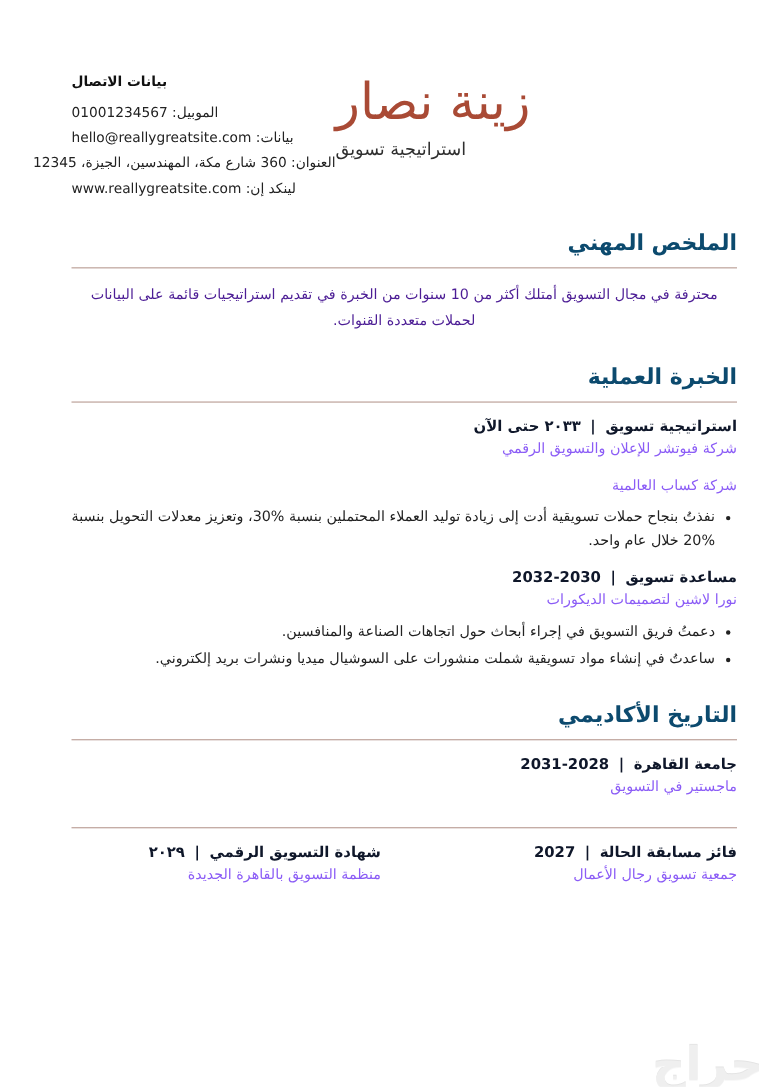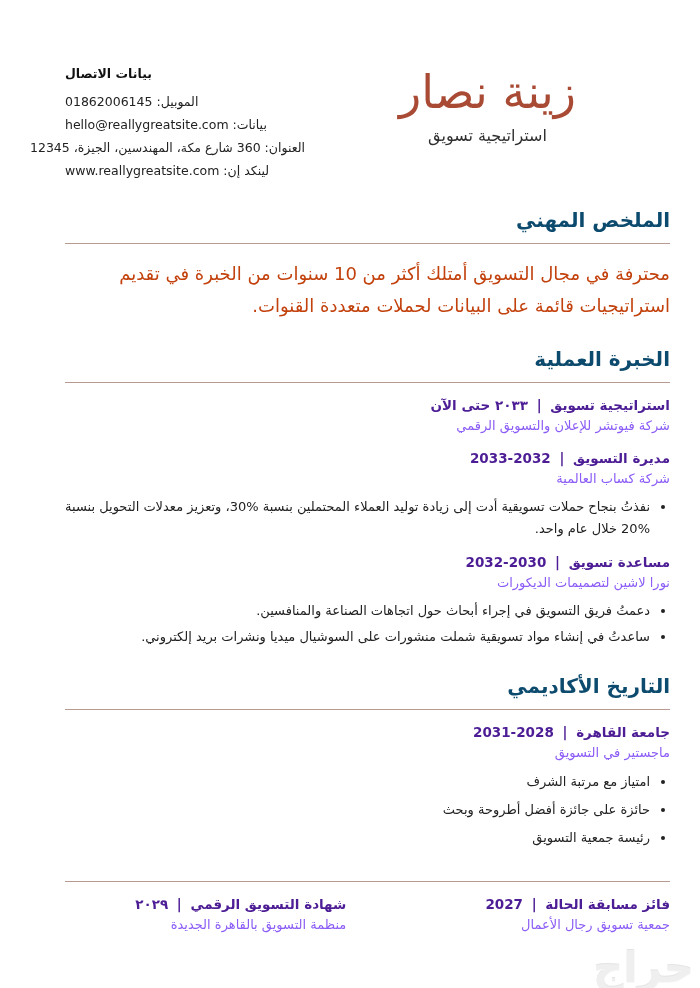--- a/index.html
+++ b/index.html
@@ -6,41 +6,41 @@
   body{
     width:700px;height:988px;background:#ffffff;
     font-family:"DejaVu Sans","Liberation Sans",sans-serif;
     color:#222;-webkit-font-smoothing:antialiased;
   }
   .page{position:relative;width:700px;height:988px;overflow:hidden;background:#fff;}
   .content{padding:64px 30px 0 65px;}
 
   
   .hdr{display:flex;align-items:flex-start;}
-  .name-block{flex:1;text-align:center;}
+  .name-block{flex:1;text-align:left;}
   .name{
     font-family:"DejaVu Serif","Liberation Serif",serif;
     font-size:46px;line-height:1.25;font-weight:500;color:#a94a35;margin:0;
   }
   .subtitle{font-size:16px;color:#2f2f2f;margin-top:4px;}
   .contact{width:240px;text-align:left;padding-top:2px;}
   .contact-heading{font-size:12.5px;font-weight:bold;color:#111;margin-bottom:9px;}
   .contact-row{font-size:12.5px;line-height:1.84;color:#222;white-space:nowrap;}
   .contact-row .lbl{color:#222;}
 
   
   section{margin-top:26px;}
   .sec-h{font-size:20px;font-weight:bold;color:#0c4a6e;margin:0 0 11px 0;text-align:right;}
   .rule{border:none;border-top:1.5px solid #b79a91;margin:0 0 14px 0;}
 
-  .summary-text{font-size:18px;line-height:1.75;color:#c2410c;margin:0;text-align:right;}
+  .summary-text{font-size:13px;line-height:1.75;color:#4c1d95;margin:0;text-align:center;}
 
   .job{margin-top:14px;}
   .job:first-of-type{margin-top:12px;}
-  .item-title{font-size:13.5px;font-weight:bold;color:#4c1d95;}
+  .item-title{font-size:13.5px;font-weight:bold;color:#0f172a;}
   .item-title .sep{font-weight:bold;padding:0 4px;}
   .item-sub{font-size:13px;color:#8b5cf6;margin-top:3px;line-height:1.5;}
   ul.blts{margin:8px 0 0 0;padding:0 20px 0 0;list-style:disc;}
   ul.blts li{font-size:13px;line-height:1.68;color:#222;margin-bottom:4px;}
 
   .cols{display:flex;justify-content:space-between;margin-top:12px;}
   .col{width:46.5%;}
   .col ul.blts{margin-top:9px;}
   .col ul.blts li{margin-bottom:6px;}
 
@@ -60,21 +60,21 @@
 
     <div class="hdr">
       <div class="name-block">
         <div class="name">زينة نصار</div>
         <div class="subtitle">استراتيجية تسويق</div>
       </div>
       <div class="contact">
         <div class="contact-heading">بيانات الاتصال</div>
         <div class="contact-row">
           <span class="lbl">الموبيل:</span>
-          <span>01862006145</span>
+          <span>01001234567</span>
         </div>
         <div class="contact-row">
           <span class="lbl">بيانات:</span>
           <span>hello@reallygreatsite.com</span>
         </div>
         <div class="contact-row">
           <span class="lbl">العنوان:</span>
           <span>360 شارع مكة، المهندسين، الجيزة، 12345</span>
         </div>
         <div class="contact-row">
@@ -97,25 +97,20 @@
       <div class="job">
         <div class="item-title">
           <span>استراتيجية تسويق</span>
           <span class="sep">|</span>
           <span dir="rtl">٢٠٣٣ حتى الآن</span>
         </div>
         <div class="item-sub">شركة فيوتشر للإعلان والتسويق الرقمي</div>
       </div>
 
       <div class="job">
-        <div class="item-title">
-          <span>مديرة التسويق</span>
-          <span class="sep">|</span>
-          <span dir="ltr">2033-2032</span>
-        </div>
         <div class="item-sub">شركة كساب العالمية</div>
         <ul class="blts">
           <li>نفذتُ بنجاح حملات تسويقية أدت إلى زيادة توليد العملاء المحتملين بنسبة %30، وتعزيز معدلات التحويل بنسبة %20 خلال عام واحد.</li>
         </ul>
       </div>
 
       <div class="job">
         <div class="item-title">
           <span>مساعدة تسويق</span>
           <span class="sep">|</span>
@@ -134,25 +129,20 @@
       <hr class="rule">
       <div class="cols">
 
         <div class="col">
           <div class="item-title">
             <span>جامعة القاهرة</span>
             <span class="sep">|</span>
             <span dir="ltr">2031-2028</span>
           </div>
           <div class="item-sub">ماجستير في التسويق</div>
-          <ul class="blts">
-            <li>امتياز مع مرتبة الشرف</li>
-            <li>حائزة على جائزة أفضل أطروحة وبحث</li>
-            <li>رئيسة جمعية التسويق</li>
-          </ul>
         </div>
 
 
       </div>
     </section>
 
     <section>
       <hr class="rule">
       <div class="cols">
 

